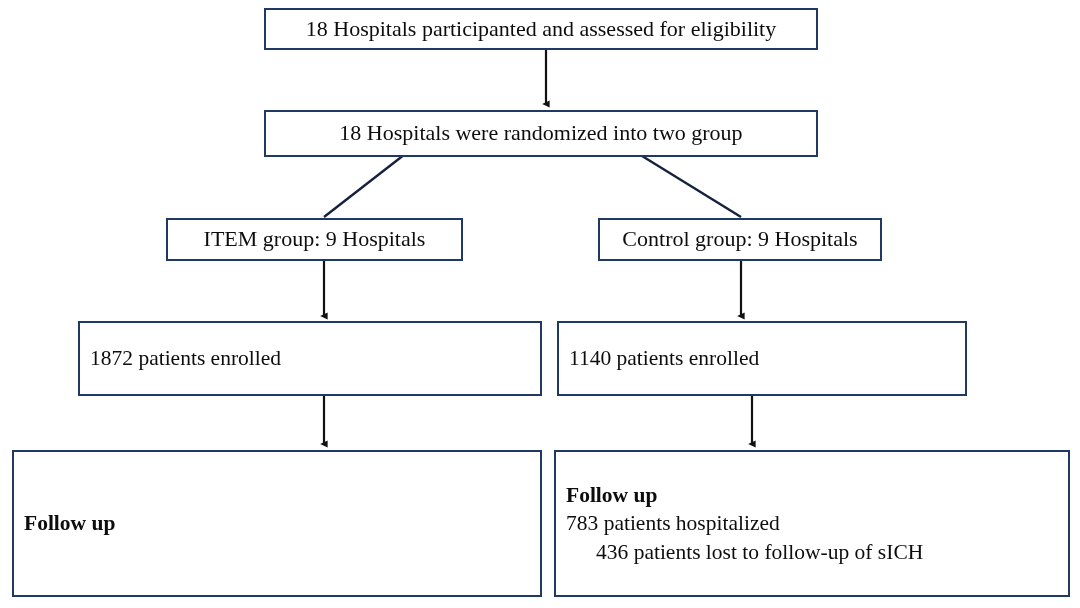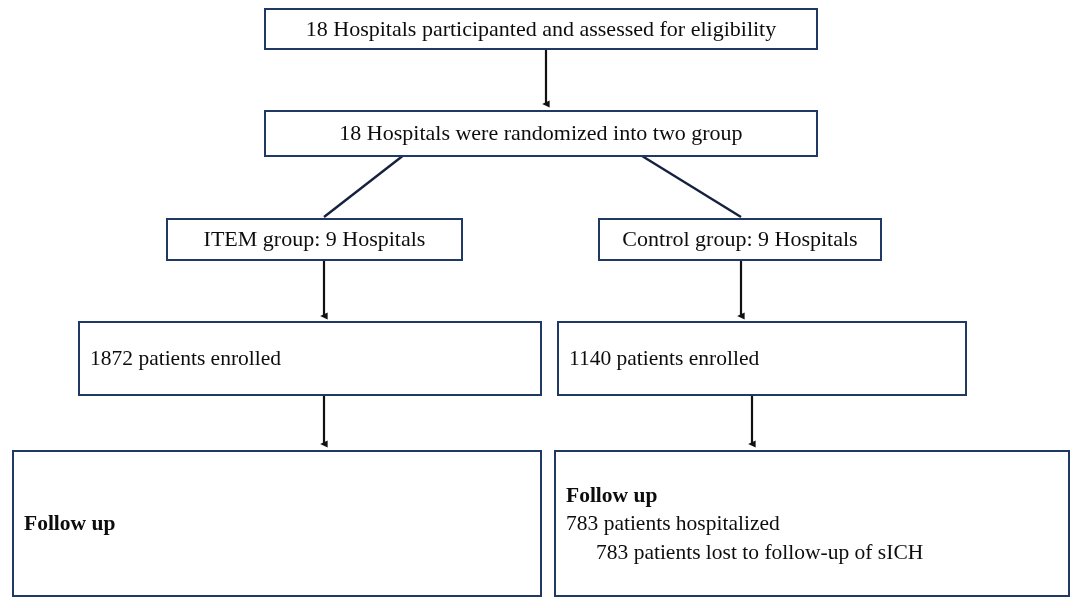--- a/index.html
+++ b/index.html
@@ -112,17 +112,17 @@
   <div class="fc-box" style="left:12px; top:450px; width:530px; height:147px;">
     <div class="fc-body">
       <div class="row bold">Follow up</div>
     </div>
   </div>
 
   <div class="fc-box" style="left:554px; top:450px; width:516px; height:147px;">
     <div class="fc-body">
       <div class="row bold">Follow up</div>
       <div class="row">783 patients hospitalized</div>
-      <div class="row indent1">783 patients lost to follow-up of sICH</div>
+      <div class="row indent1">436 patients lost to follow-up of sICH</div>
     </div>
   </div>
 
 </div>
 
 </body></html>

